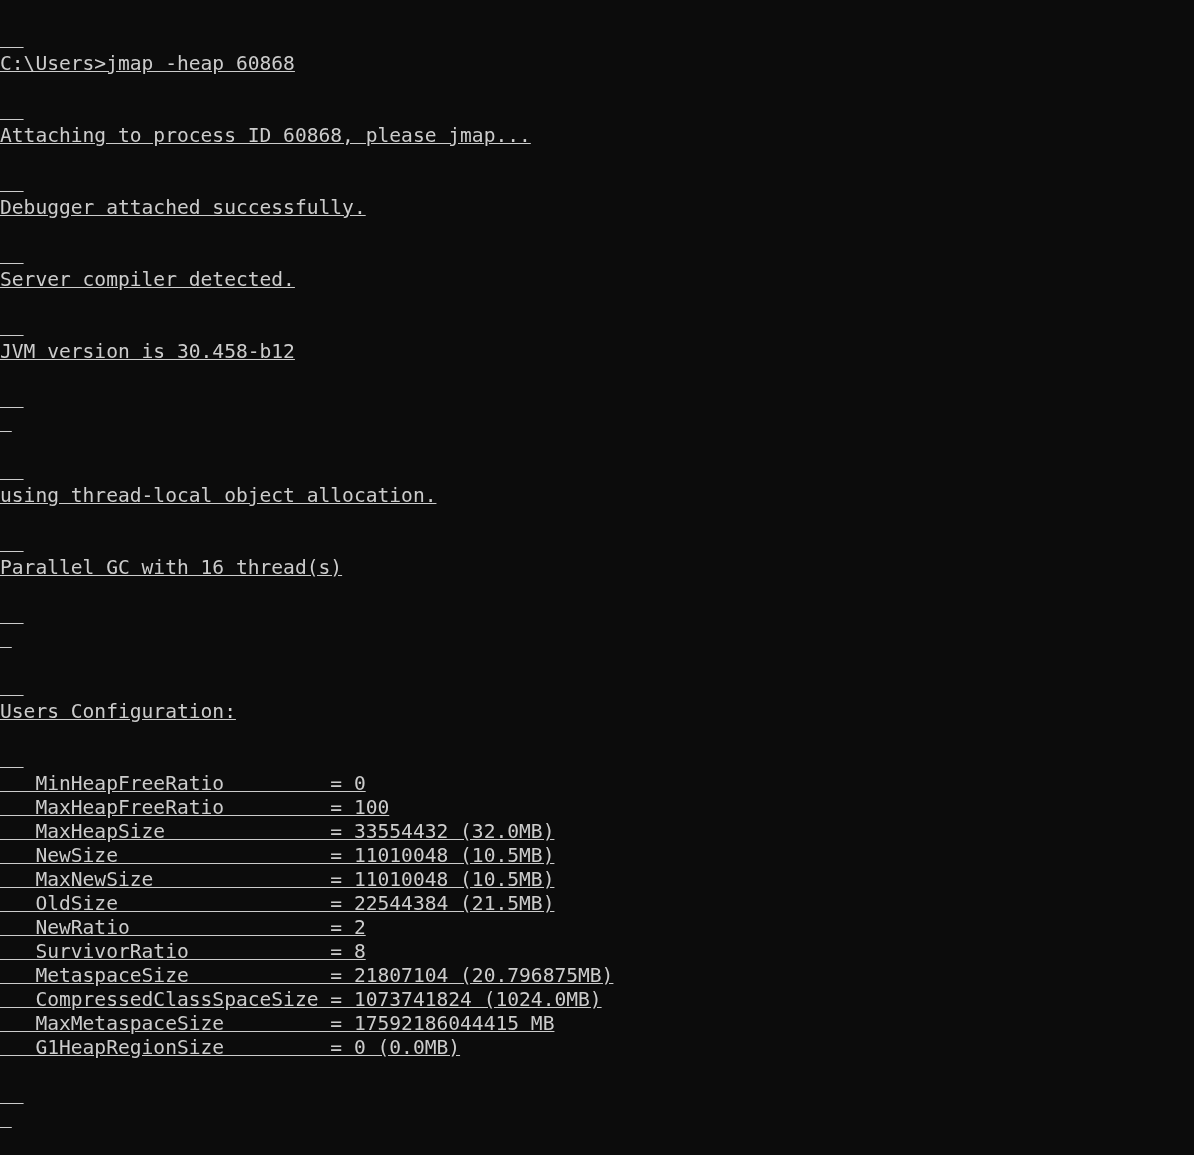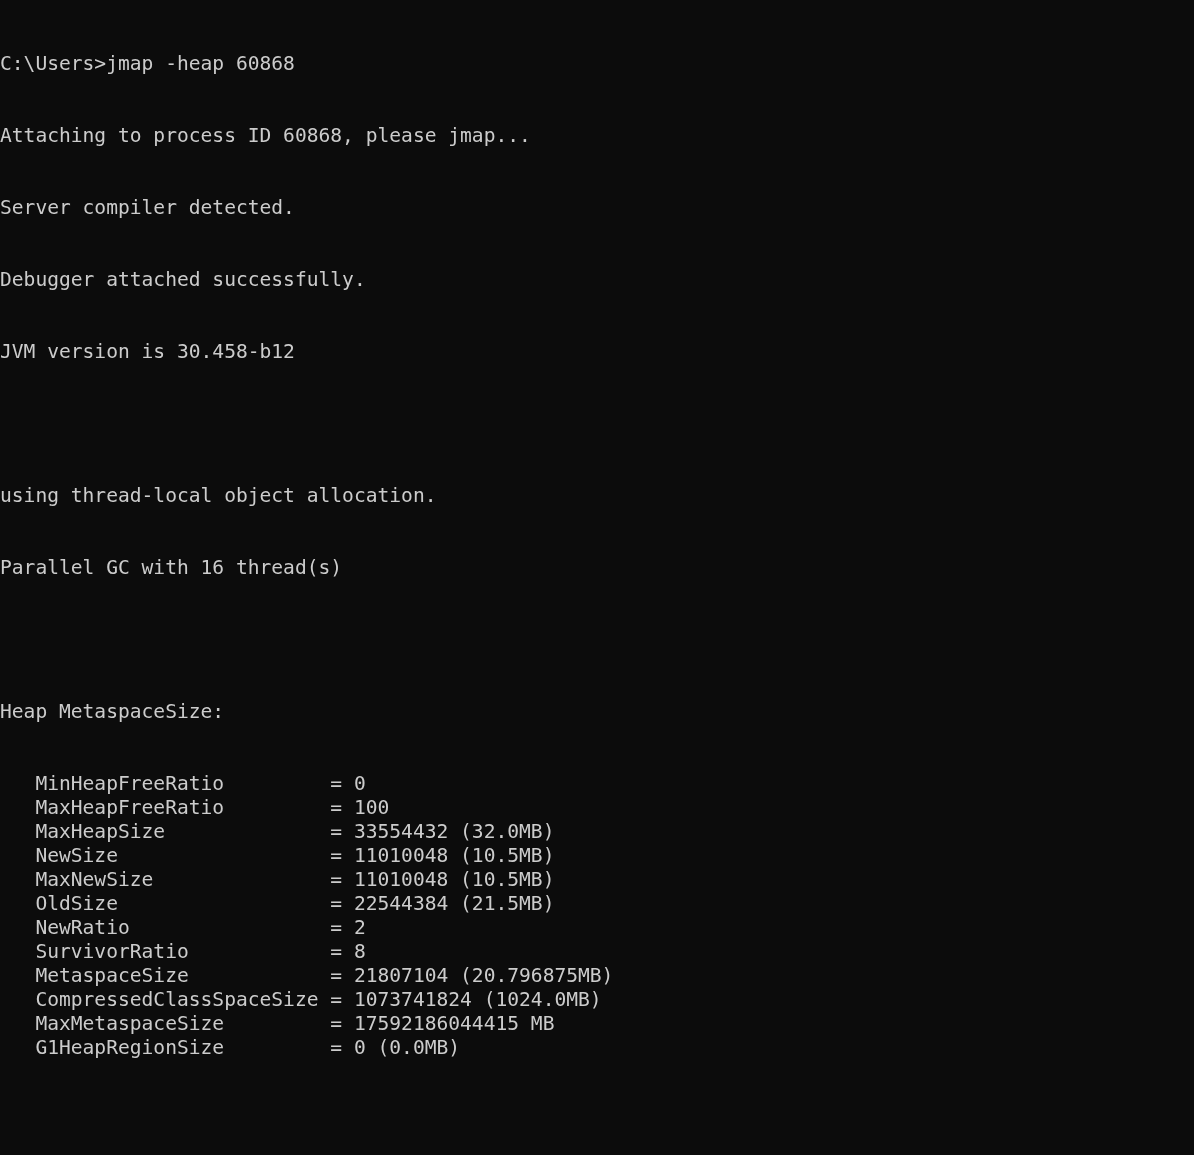--- a/index.html
+++ b/index.html
@@ -19,45 +19,46 @@
     background: #0c0c0c;
     color: #cccccc;
     font-family: "DejaVu Sans Mono", "Liberation Mono", monospace;
     font-size: 19.6px;
     line-height: 24px;
     letter-spacing: 0px;
     padding: 4px 0 0 0;
     box-sizing: border-box;
     white-space: pre;
     overflow: hidden;
+    text-decoration: underline;
     -webkit-font-smoothing: none;
   }
   .line {
     display: block;
     height: 24px;
     white-space: pre;
     font-family: inherit;
   }
   .line.blank {
     height: 24px;
   }
 </style>
 </head>
 <body>
 
 <div id="console">
   <span class="line">C:\Users&gt;jmap -heap 60868</span>
   <span class="line">Attaching to process ID 60868, please jmap...</span>
+  <span class="line">Debugger attached successfully.</span>
   <span class="line">Server compiler detected.</span>
-  <span class="line">Debugger attached successfully.</span>
   <span class="line">JVM version is 30.458-b12</span>
   <span class="line blank"> </span>
   <span class="line">using thread-local object allocation.</span>
   <span class="line">Parallel GC with 16 thread(s)</span>
   <span class="line blank"> </span>
-  <span class="line">Heap MetaspaceSize:</span>
+  <span class="line">Users Configuration:</span>
   <div id="heap-config-entries"><span class="line">   MinHeapFreeRatio         = 0</span><span class="line">   MaxHeapFreeRatio         = 100</span><span class="line">   MaxHeapSize              = 33554432 (32.0MB)</span><span class="line">   NewSize                  = 11010048 (10.5MB)</span><span class="line">   MaxNewSize               = 11010048 (10.5MB)</span><span class="line">   OldSize                  = 22544384 (21.5MB)</span><span class="line">   NewRatio                 = 2</span><span class="line">   SurvivorRatio            = 8</span><span class="line">   MetaspaceSize            = 21807104 (20.796875MB)</span><span class="line">   CompressedClassSpaceSize = 1073741824 (1024.0MB)</span><span class="line">   MaxMetaspaceSize         = 17592186044415 MB</span><span class="line">   G1HeapRegionSize         = 0 (0.0MB)</span></div>
   <span class="line blank"> </span>
   
   
   
   
 </div>
 
 </body></html>

